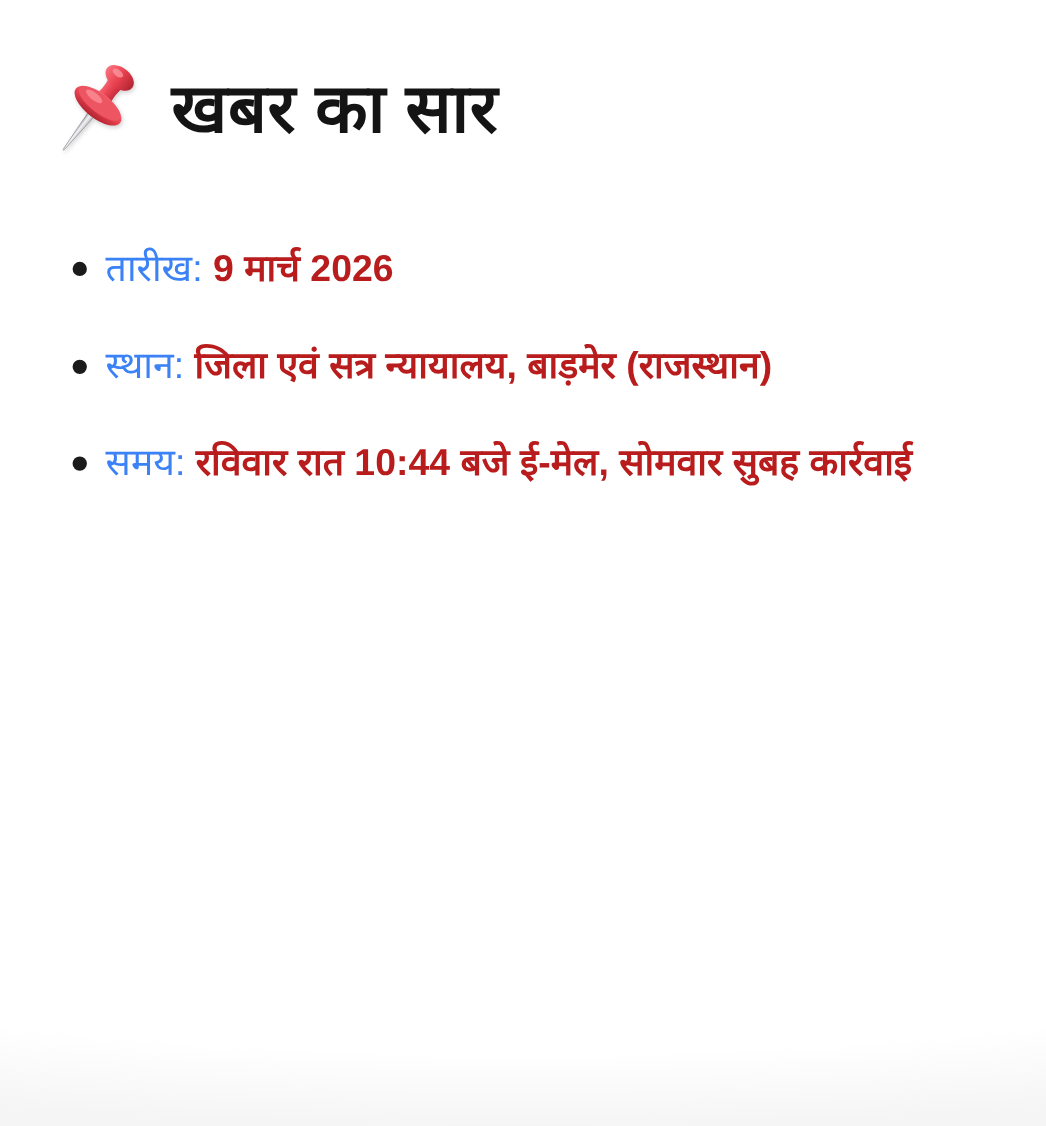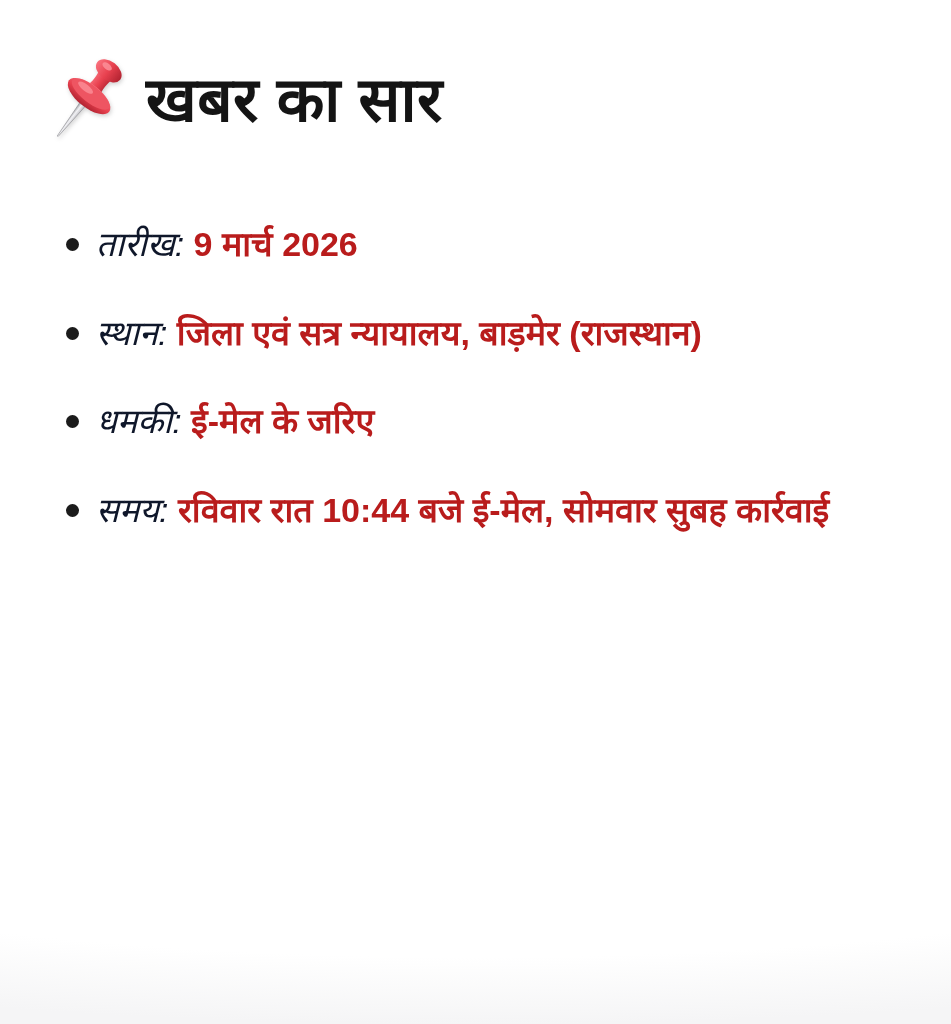--- a/index.html
+++ b/index.html
@@ -18,21 +18,21 @@
     width: 951px;
     height: 1024px;
     background: #ffffff;
     padding: 50px 40px 0 36px;
   }
 
   
   .title-row {
     display: flex;
     align-items: center;
-    gap: 10px;
+    gap: 20px;
     margin-left: 0;
     margin-bottom: 68px;
   }
 
   .pin-emoji {
     width: 100px;
     height: 100px;
     flex: 0 0 auto;
     filter: drop-shadow(1px 2px 2px rgba(0,0,0,0.18));
   }
@@ -68,22 +68,21 @@
     left: 0;
     top: 20px;
     width: 13px;
     height: 13px;
     border-radius: 50%;
     background: #1b1b1b;
   }
 
   .item-label {
     font-weight: 400;
-    color: #0f172a;
-    font-style: italic;
+    color: #3b82f6;
   }
 
   .item-value {
     font-weight: 700;
     color: #b91c1c;
   }
 
   
   .bottom-shade {
     position: absolute;
@@ -141,24 +140,20 @@
   <li class="summary-item">
     <span class="item-label">तारीख: </span>
     <span class="item-value">9 मार्च 2026</span>
   </li>
 
   <li class="summary-item">
     <span class="item-label">स्थान: </span>
     <span class="item-value">जिला एवं सत्र न्यायालय, बाड़मेर (राजस्थान)</span>
   </li>
 
-  <li class="summary-item">
-    <span class="item-label">धमकी: </span>
-    <span class="item-value">ई-मेल के जरिए</span>
-  </li>
 
   <li class="summary-item">
     <span class="item-label">समय: </span>
     <span class="item-value">रविवार रात 10:44 बजे ई-मेल, सोमवार सुबह कार्रवाई</span>
   </li>
 
 
 
 </ul>
 

